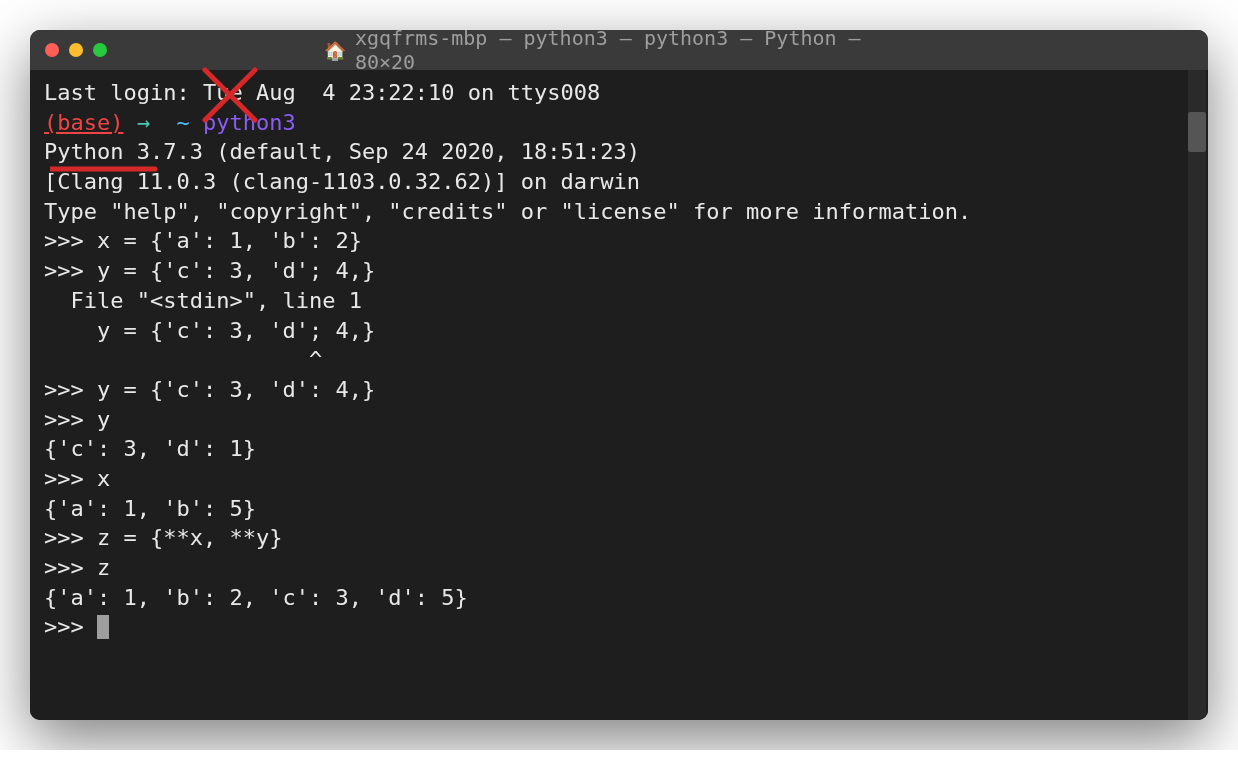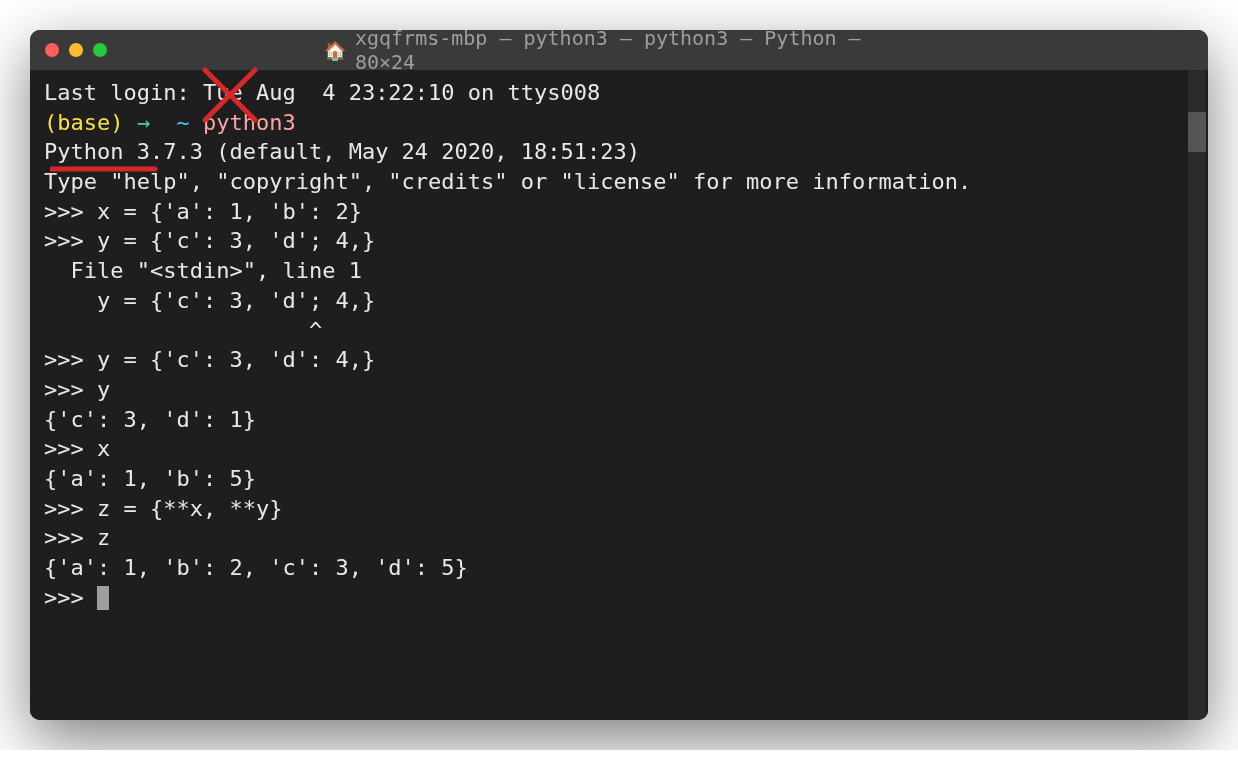--- a/index.html
+++ b/index.html
@@ -99,33 +99,34 @@
     
     .line {
       color: #e8e8e8;
       font-size: 22px;
       line-height: 1.35;
       white-space: pre;
       font-family: 'SF Mono', 'Menlo', 'Monaco', 'Consolas', monospace;
     }
     
     .prompt-base {
-      color: #fde047;
+      color: #ef4444;
+      text-decoration: underline;
     }
     
     .prompt-arrow {
       color: #4ec9b0;
     }
     
     .prompt-tilde {
       color: #4fc1ff;
     }
     
     .prompt-cmd {
-      color: #fca5a5;
+      color: #8b5cf6;
     }
     
     .cursor {
       display: inline-block;
       width: 12px;
       height: 24px;
       background: #9e9e9e;
       vertical-align: text-bottom;
     }
     
@@ -160,31 +161,32 @@
   </svg>
 
   <div class="title-bar">
     <div class="traffic-lights">
       <div class="traffic-light close"></div>
       <div class="traffic-light minimize"></div>
       <div class="traffic-light maximize"></div>
     </div>
     <div class="title-content">
       <span class="home-icon">🏠</span>
-      <span>xgqfrms-mbp — python3 — python3 — Python — 80×24</span>
+      <span>xgqfrms-mbp — python3 — python3 — Python — 80×20</span>
     </div>
   </div>
 
   <div class="terminal-body">
     <div class="scrollbar-track"></div>
     <div class="scrollbar-thumb"></div>
 
     <div class="line">Last login: Tue Aug  4 23:22:10 on ttys008</div>
     <div class="line"><span class="prompt-base">(base)</span> <span class="prompt-arrow">→</span>  <span class="prompt-tilde">~</span> <span class="prompt-cmd">python3</span></div>
-    <div class="line">Python 3.7.3 (default, May 24 2020, 18:51:23)</div>
+    <div class="line">Python 3.7.3 (default, Sep 24 2020, 18:51:23)</div>
+    <div class="line">[Clang 11.0.3 (clang-1103.0.32.62)] on darwin</div>
     <div class="line">Type "help", "copyright", "credits" or "license" for more information.</div>
     <div class="line">&gt;&gt;&gt; x = {'a': 1, 'b': 2}</div>
     <div class="line">&gt;&gt;&gt; y = {'c': 3, 'd'; 4,}</div>
     <div class="line">  File "&lt;stdin&gt;", line 1</div>
     <div class="line">    y = {'c': 3, 'd'; 4,}</div>
     <div class="line">                    ^</div>
     <div class="line">&gt;&gt;&gt; y = {'c': 3, 'd': 4,}</div>
     <div class="line">&gt;&gt;&gt; y</div>
     <div class="line">{'c': 3, 'd': 1}</div>
     <div class="line">&gt;&gt;&gt; x</div>

